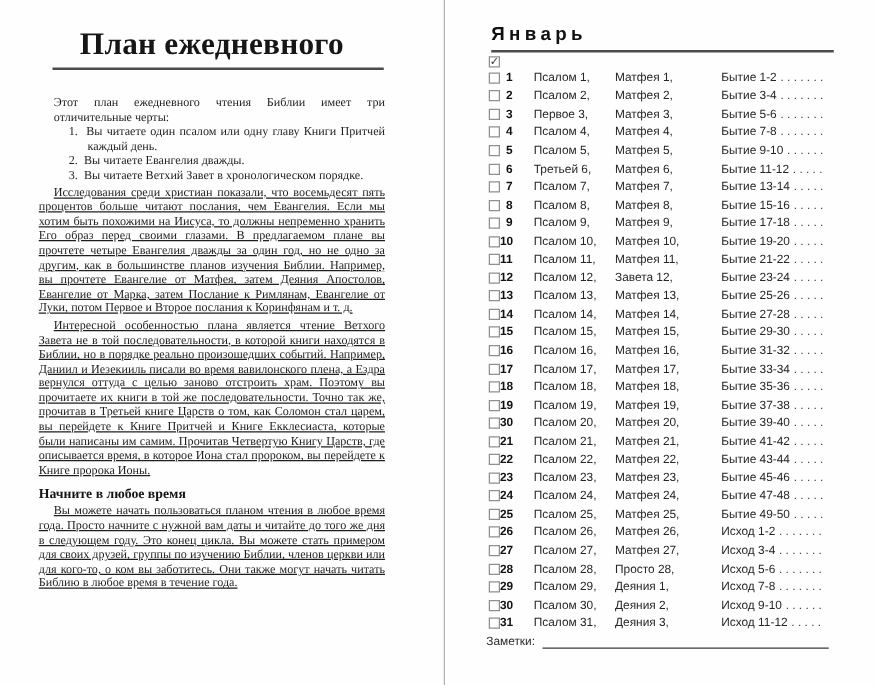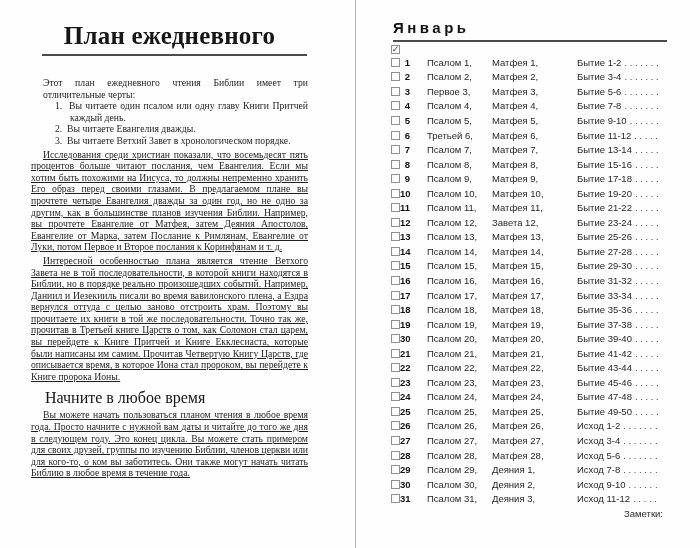--- a/index.html
+++ b/index.html
@@ -18,21 +18,21 @@
   }
   .title-rule {
     height:2px; background:#4c4c4c; width:265px; margin:7px 0 0 11px;
   }
   .body-text { font-size:9.7px; line-height:11.6px; text-align:justify; color:#1f1f1f; }
   .intro-para { margin:21px 0 0 12px; }
   .feature-item { padding-left:39px; text-indent:-15px; }
   .feature-item .num { font-weight:normal; }
   .para { text-indent:12px; margin-top:2px;text-decoration:underline; }
   .section-heading {
-    font-weight:normal; font-size:16px; margin-top:7px; margin-bottom:2px; color:#141414;margin-left:14px;
+    font-weight:bold; font-size:11px; margin-top:7px; margin-bottom:2px; color:#141414;
   }
   
   .page-divider {
     position:absolute; left:355px; top:0; width:1px; height:548px; background:#b3b3b3;
   }
   
   .page-right {
     position:absolute; left:356px; top:0; width:344px; height:548px;
     font-family:"Liberation Sans", sans-serif;
   }
@@ -57,21 +57,21 @@
     font-size:9.5px; color:#262626; white-space:nowrap;
   }
   .row .day { width:10px; margin-left:0; font-weight:bold; text-align:right; color:#111; flex:0 0 10px; }
   .row .psalm { margin-left:17px; width:65px; flex:0 0 65px; }
   .row .gospel { width:65px; flex:0 0 65px; }
   .row .ot-wrap { flex:1; display:flex; overflow:hidden;padding-left:20px; }
   .row .ot { flex:0 0 auto; }
   .row .leader { flex:1 1 auto; overflow:hidden; white-space:nowrap; color:#3c3c3c; margin-left:3px; }
   .notes-line {
     position:absolute; left:33px; top:508px; width:274px; display:flex; align-items:flex-end;
-    font-size:9.5px; color:#2a2a2a;flex-direction:column;
+    font-size:9.5px; color:#2a2a2a;
   }
   .notes-rule { flex:1; border-bottom:1px solid #3a3a3a; margin-left:6px; height:10px; }
 </style>
 </head>
 <body>
 
 <div class="page-left">
   <div class="book-title">
     <div>План ежедневного</div>
   </div>
@@ -368,21 +368,21 @@
         <span class="gospel">Матфея 27,</span>
         <span class="ot-wrap">
           <span class="ot">Исход 3-4</span>
           <span class="leader">. . . . . . . . . . . . . . . . . . . . . . . . . . . . . . . . . . . . . . . . </span>
         </span>
       </div>
       <div class="row">
         <span class="checkbox"></span>
         <span class="day">28</span>
         <span class="psalm">Псалом 28,</span>
-        <span class="gospel">Матфея 28,</span>
+        <span class="gospel">Просто 28,</span>
         <span class="ot-wrap">
           <span class="ot">Исход 5-6</span>
           <span class="leader">. . . . . . . . . . . . . . . . . . . . . . . . . . . . . . . . . . . . . . . . </span>
         </span>
       </div>
       <div class="row">
         <span class="checkbox"></span>
         <span class="day">29</span>
         <span class="psalm">Псалом 29,</span>
         <span class="gospel">Деяния 1,</span>

